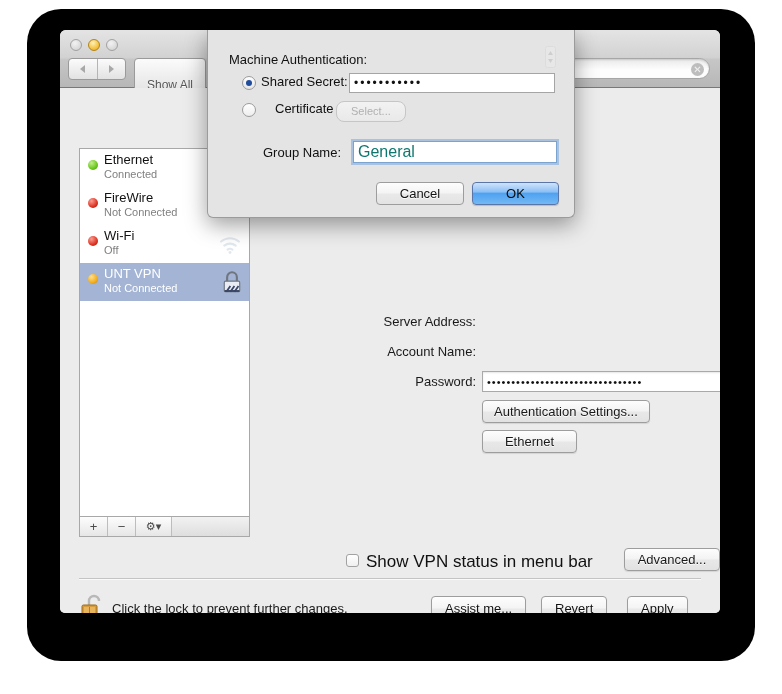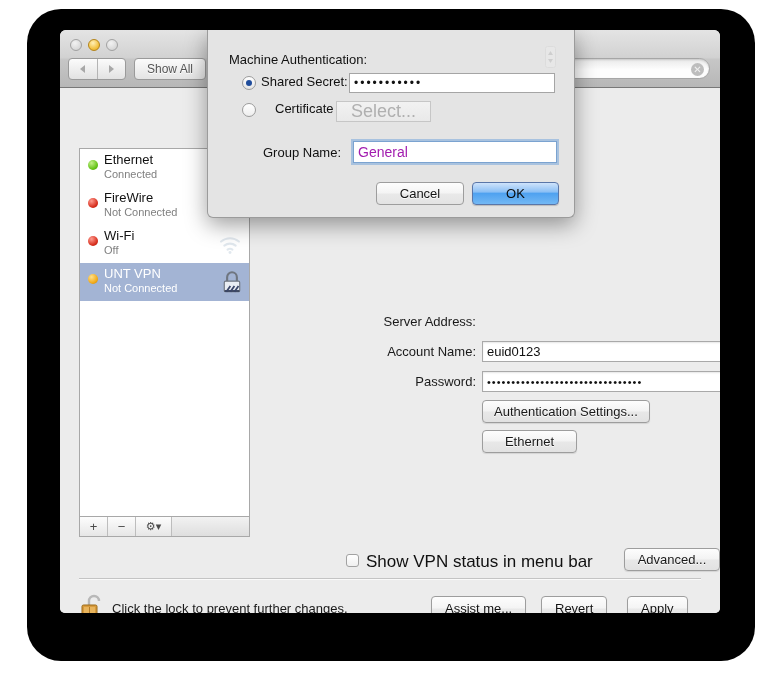--- a/index.html
+++ b/index.html
@@ -107,21 +107,21 @@
     border-bottom: 4px solid transparent;
   }
   .tri.left  { border-right: 5px solid #a8a8a8; }
   .tri.right { border-left: 5px solid #a8a8a8; }
 
   #show-all {
     position: absolute;
     left: 74px;
     top: 28px;
     height: 22px;
-    padding: 0 12px;
+    padding: 16px 12px;
     line-height: 21px;
     font-size: 12px;
     color: #555;
     border: 1px solid #9a9a9a;
     border-radius: 4px;
     background: linear-gradient(to bottom, #fbfbfb, #e4e4e4);
     box-sizing: border-box;
     text-shadow: 0 1px 0 #fff;
   }
 
@@ -430,43 +430,43 @@
     color: #111;
     outline: none;
     font-family: "Liberation Sans", sans-serif;
   }
   #select-btn {
     position: absolute;
     left: 128px; top: 71px;
     height: 21px;
     line-height: 19px;
     padding: 0 14px;
-    font-size: 18px;
+    font-size: 11px;
     color: #b0b0b0;
     border: 1px solid #c6c6c6;
-    border-radius: 0;
+    border-radius: 8px;
     background: linear-gradient(to bottom, #f2f2f2, #e9e9e9);
     box-sizing: border-box;
   }
   #group-label {
     position: absolute;
     left: 55px; top: 115px;
     font-size: 13px;
     color: #111;
   }
   #group-input {
     position: absolute;
     left: 145px; top: 111px;
     width: 204px; height: 22px;
     border: 1px solid #7ba3d0;
     background: #fff;
     box-sizing: border-box;
-    font-size: 14px;
+    font-size: 16px;
     padding: 2px 4px;
-    color: #a21caf;
+    color: #0f766e;
     outline: none;
     font-family: "Liberation Sans", sans-serif;
     box-shadow: 0 0 0 2px rgba(118,165,219,0.55);
   }
   .sheetbtn {
     position: absolute;
     top: 152px;
     height: 23px;
     line-height: 21px;
     font-size: 13px;
@@ -588,21 +588,20 @@
     <div id="pane">
 
       <div class="greyvalue" style="left:220px; top:48px;">Not Configured</div>
 
       <div class="frow" style="top:163px; width:440px;">
         <span class="flabel" style="right:225px;">Server Address:</span>
       </div>
 
       <div class="frow" style="top:193px; width:440px;">
         <span class="flabel" style="right:225px;">Account Name:</span>
-        <input class="ftext" style="left: 221px; width: 246px;" type="text" id="f-account" value="euid0123">
       </div>
 
       <div class="frow" style="top:223px; width:440px;">
         <span class="flabel" style="right:225px;">Password:</span>
         <input class="ftext" style="left: 221px; width: 246px; letter-spacing: 1px; font-size: 11px;" type="text" id="f-password" value="••••••••••••••••••••••••••••••••">
       </div>
 
       <div class="pbtn" style="left:221px; top:252px;">Authentication Settings...</div>
 
       <div class="pbtn" style="left:221px; top:282px; width:95px;">Ethernet</div>

